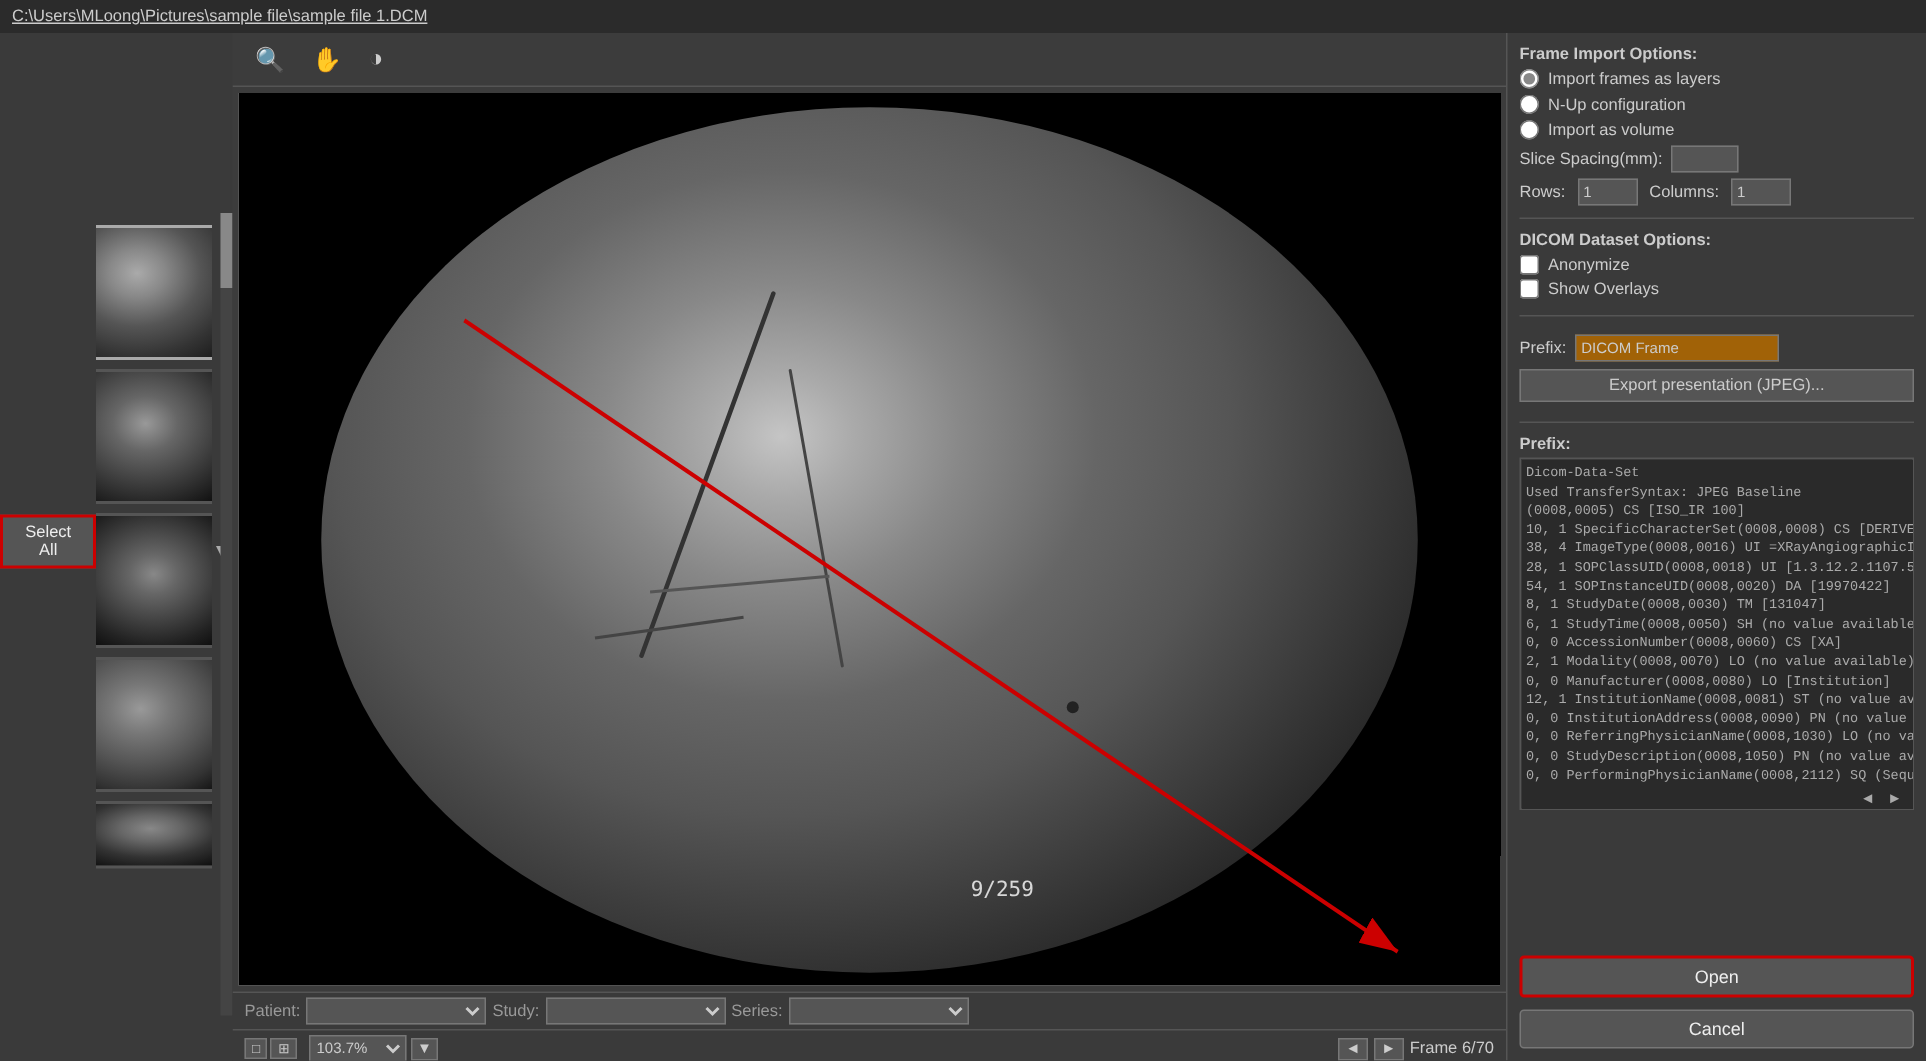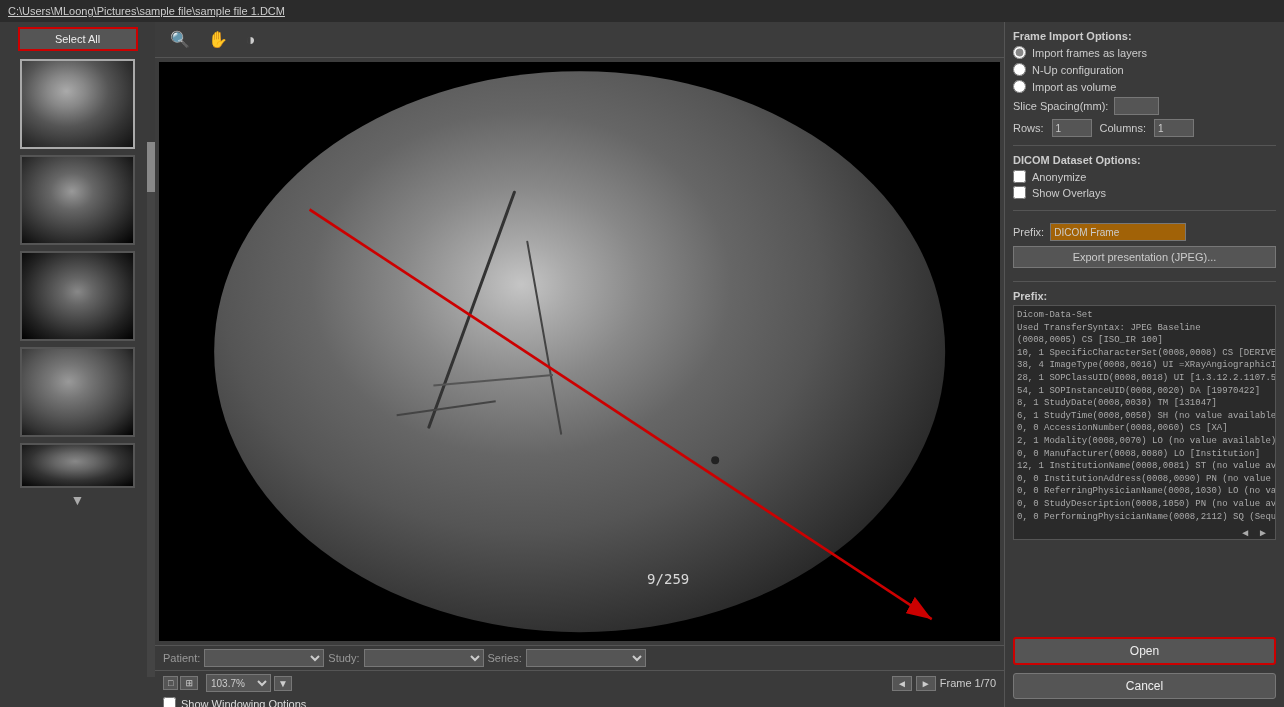--- a/index.html
+++ b/index.html
@@ -24,21 +24,21 @@
     }
     .main-container {
       display: flex;
       height: calc(707px - 22px);
     }
     
     .thumbnail-panel {
       width: 155px;
       background: #3a3a3a;
       display: flex;
-      flex-direction: column;
+      flex-direction: row;
       align-items: center;
       padding: 5px 0;
       overflow: hidden;
       flex-shrink: 0;
     }
     .select-all-btn {
       background: #555;
       border: 2px solid #cc0000;
       color: #eee;
       padding: 4px 10px;
@@ -113,21 +113,21 @@
     .red-arrow-overlay {
       position: absolute;
       top: 0;
       left: 0;
       width: 100%;
       height: 100%;
       pointer-events: none;
     }
     
     .viewer-bottom {
-      height: 62px;
+      height: 46px;
       background: #3a3a3a;
       border-top: 1px solid #555;
       display: flex;
       flex-direction: column;
     }
     .patient-bar {
       display: flex;
       align-items: center;
       padding: 3px 8px;
       gap: 4px;
@@ -471,21 +471,21 @@
         <div class="zoom-control">
           <select class="zoom-select">
             <option>103.7%</option>
           </select>
           <button class="zoom-expand-btn">▼</button>
         </div>
 
         <div class="frame-controls">
           <button class="frame-nav-btn">◄</button>
           <button class="frame-nav-btn">►</button>
-          <span>Frame 1/70</span>
+          <span>Frame 6/70</span>
         </div>
       </div>
 
       <div class="windowing-row">
         <input type="checkbox" class="windowing-checkbox" style="">
         <label>Show Windowing Options</label>
       </div>
     </div>
   </div>
 

